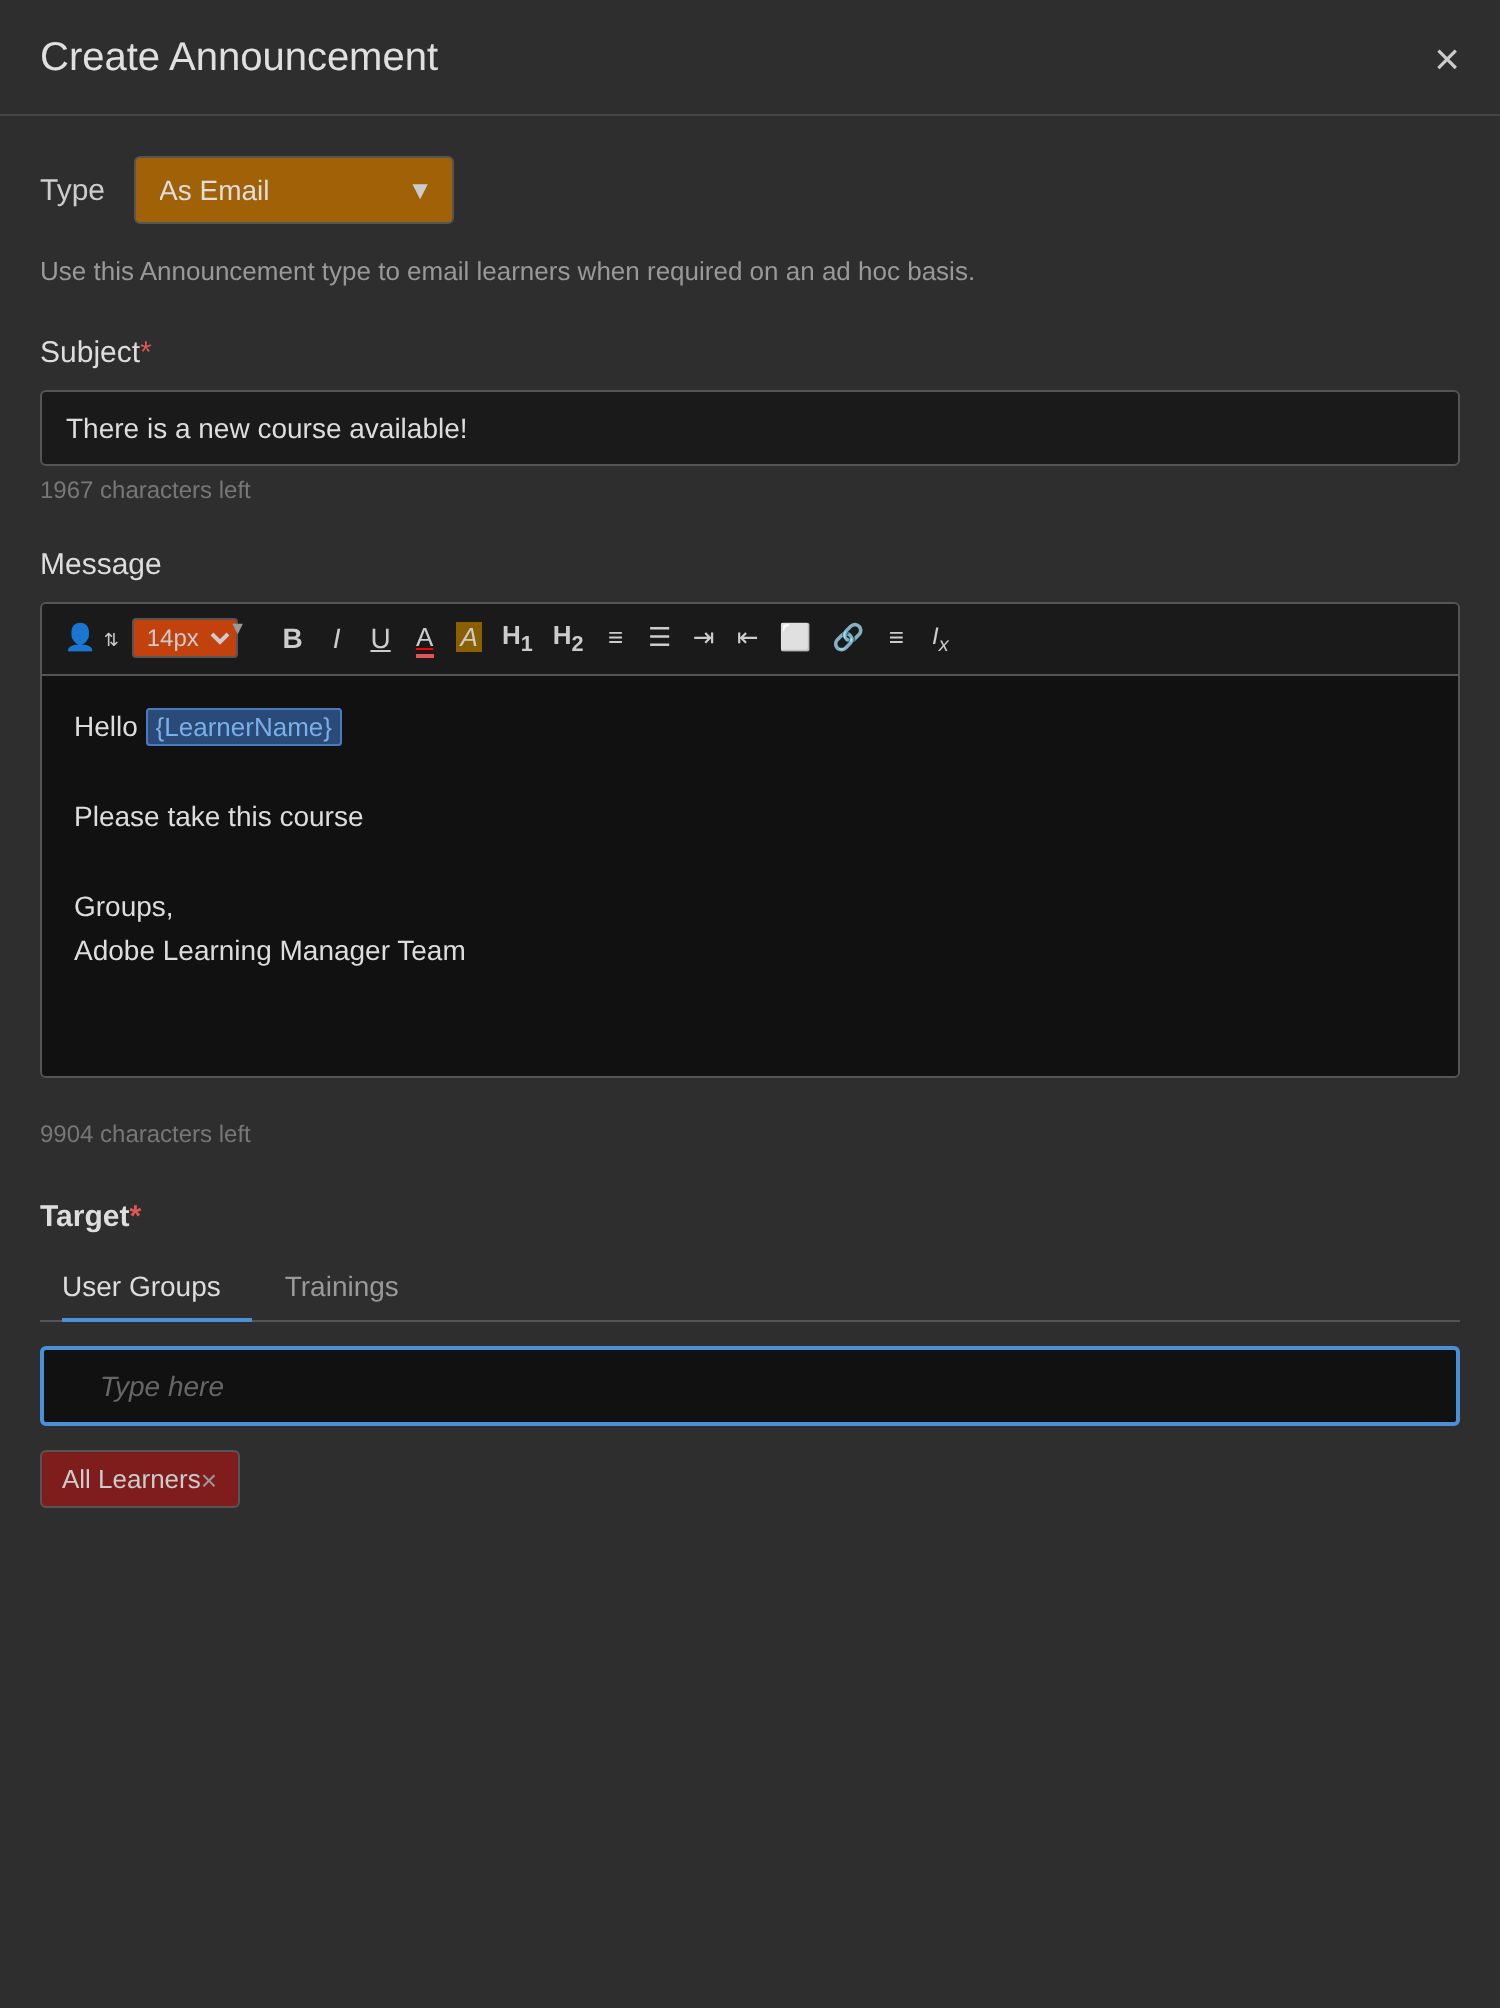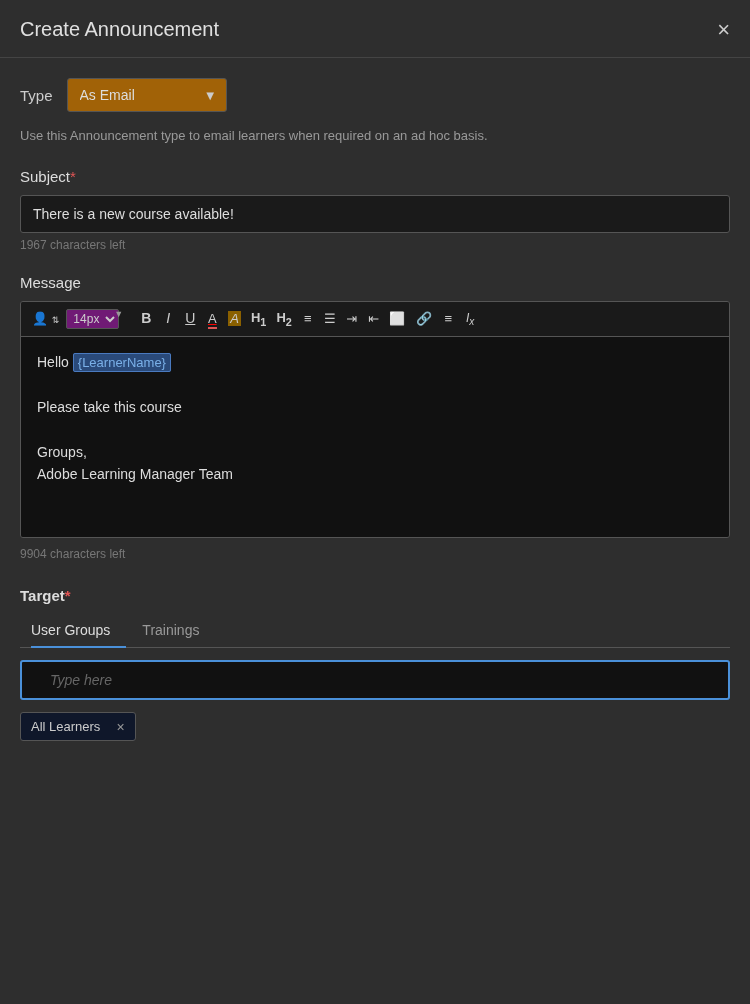--- a/index.html
+++ b/index.html
@@ -153,21 +153,21 @@
       cursor: pointer;
       font-size: 13px;
       padding: 2px 3px;
       border-radius: 2px;
       line-height: 1.2;
       min-width: 18px;
       text-align: center;
     }
 
     .toolbar-select {
-      background: #701a75;
+      background: #c2410c;
       border: 1px solid #555;
       color: #ccc;
       font-size: 12px;
       padding: 1px 2px;
       cursor: pointer;
       border-radius: 2px;
     }
 
     .editor-content {
       background: #111;
@@ -185,21 +185,21 @@
       color: #7ab0e8;
       padding: 1px 4px;
       border-radius: 2px;
       font-size: 13px;
       text-align: center;
     }
 
     .message-char-count {
       font-size: 12px;
       color: #777;
-      margin-top: 5px;
+      margin-top: 17px;
       padding: 4px 0;
     }
 
     .target-section {
       margin-top: 22px;
     }
 
     .target-label {
       font-size: 15px;
       color: #ddd;
@@ -243,27 +243,27 @@
     }
 
     .target-search-input::placeholder {
       color: #666;
       font-style: italic;
     }
 
     .tag-item {
       display: inline-flex;
       align-items: center;
-      background: #0f172a;
+      background: #7f1d1d;
       border: 1px solid #555;
       color: #ccc;
       padding: 6px 10px;
       border-radius: 3px;
       font-size: 13px;
-      gap: 16px;
+      gap: 0;
     }
 
     .tag-remove {
       background: none;
       border: none;
       color: #999;
       cursor: pointer;
       font-size: 14px;
       line-height: 1;
       padding: 0;

